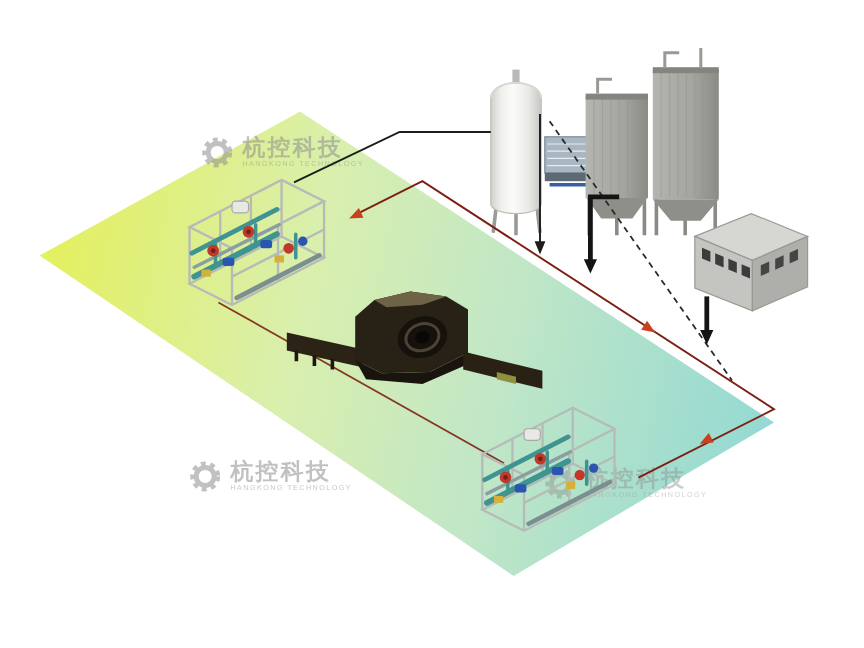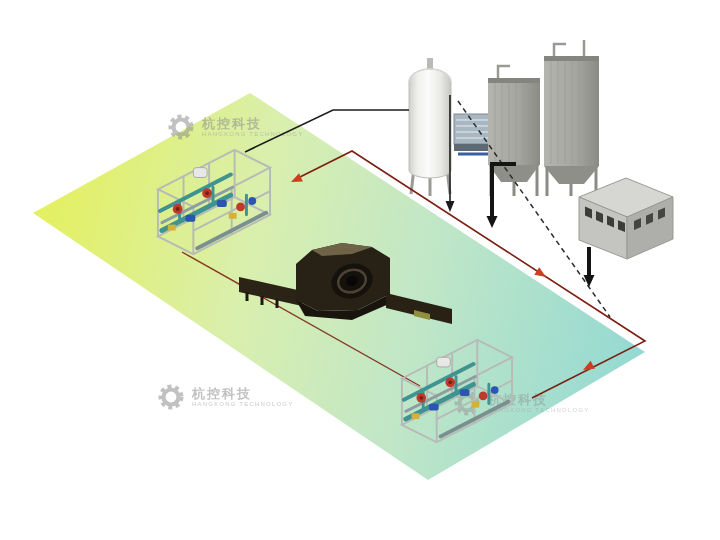--- a/index.html
+++ b/index.html
@@ -6,21 +6,21 @@
   .stage{
     position:relative;width:720px;height:540px;background:#ffffff;overflow:hidden;
     font-family:"Liberation Sans",sans-serif;
   }
   .layer{position:absolute;left:0;top:0;width:720px;height:540px;}
   .watermark{
     position:absolute;display:flex;align-items:center;gap:6px;
     opacity:.55;pointer-events:none;user-select:none;
   }
   .watermark .gear{width:30px;height:30px;flex:0 0 auto;}
-  .wm-cn{font-size:13px;font-weight:bold;letter-spacing:2px;color:#8f8f8f;line-height:1.05;}
+  .wm-cn{font-size:19px;font-weight:bold;letter-spacing:2px;color:#8f8f8f;line-height:1.05;}
   .wm-en{font-size:6px;letter-spacing:1.2px;color:#9a9a9a;margin-top:1px;}
   .wm1{left:166px;top:112px;}
   .wm2{left:156px;top:382px;}
   .wm3{left:452px;top:388px;opacity:.45;}
 </style>
 </head>
 <body>
 
 <div class="stage">
 

